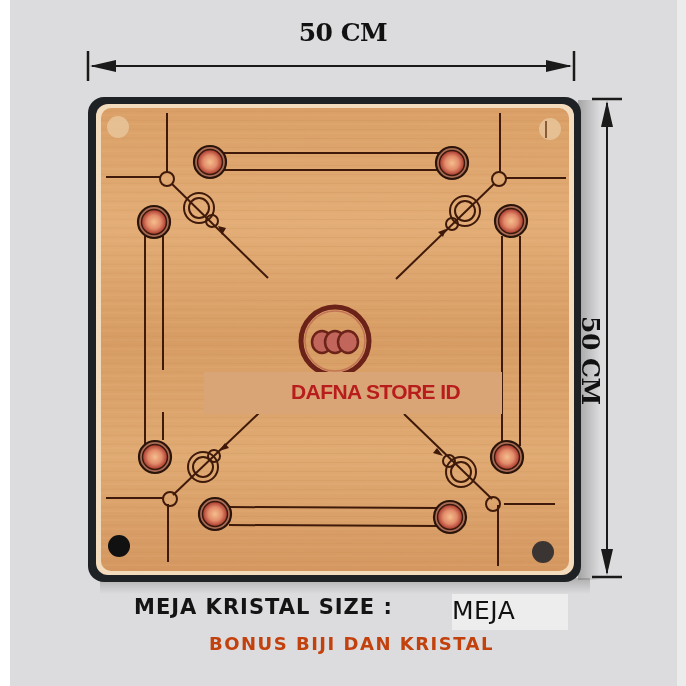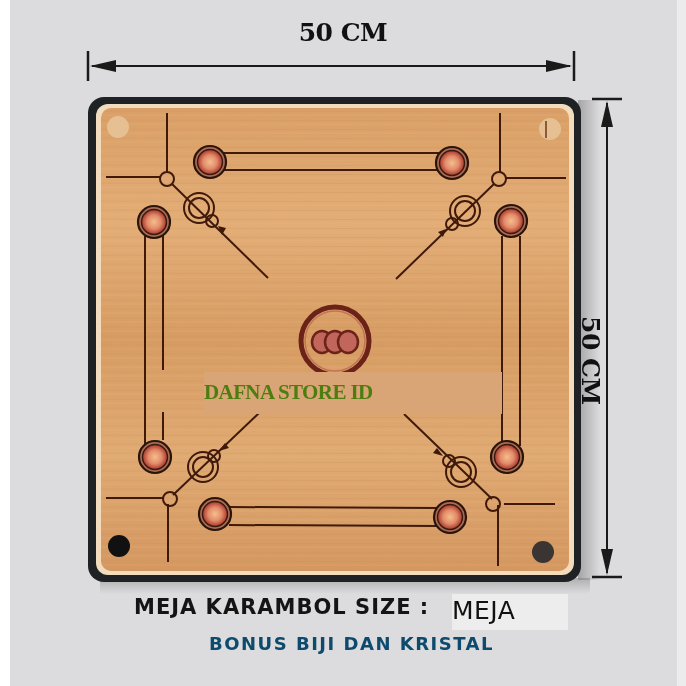--- a/index.html
+++ b/index.html
@@ -29,41 +29,41 @@
     }
     .shadow-bottom {
       position: absolute; left: 100px; top: 578px; width: 490px; height: 16px;
       background: linear-gradient(to bottom, rgba(120,120,120,0.45), rgba(220,219,221,0));
     }
     .brand-band {
       position: absolute; left: 204px; top: 372px; width: 298px; height: 42px;
       background: #d9a577;
     }
     .brand-text {
-      position: absolute; left: 204px; top: 375px; width: 256px; text-align: left;
-      font-family: Liberation Serif, serif; font-weight: bold; font-size: 21px;
-      color: #4d7c0f; letter-spacing: -0.6px; line-height: 34px;
+      position: absolute; left: 204px; top: 375px; width: 256px; text-align: right;
+      font-family: Liberation Sans, sans-serif; font-weight: bold; font-size: 21px;
+      color: #b91c1c; letter-spacing: -0.6px; line-height: 34px;
     }
     .caption-1 {
       position: absolute; left: 134px; top: 595px;
       font-family: "DejaVu Sans", sans-serif; font-weight: bold; font-size: 21px;
       color: #141414; letter-spacing: 1px; white-space: nowrap;
     }
     .mini-box {
       position: absolute; left: 452px; top: 594px; width: 116px; height: 36px; background: #ededee;
     }
     .mini-text {
       position: absolute; left: 452px; top: 596px;
       font-family: "DejaVu Sans", sans-serif; font-size: 25px; color: #111; letter-spacing: 0.5px;
     }
     .caption-2 {
       position: absolute; left: 0; width: 673px; top: 633px; padding-left: 30px; box-sizing: border-box;
       text-align: center;
       font-family: "DejaVu Sans", sans-serif; font-weight: bold; font-size: 18px;
-      color: #0c4a6e; letter-spacing: 1.5px; white-space: nowrap;
+      color: #c2410c; letter-spacing: 1.5px; white-space: nowrap;
     }
   </style>
 </head>
 <body>
 
 <div class="edge-left"></div>
 <div class="edge-right"></div>
 
 <div class="dim-top-label">50 CM</div>
 
@@ -200,16 +200,16 @@
     <ellipse cx="335" cy="342" rx="10" ry="11" fill="#c2665b" stroke="#6b2218" stroke-width="2.5"></ellipse>
     <ellipse cx="348" cy="342" rx="10" ry="11" fill="#c2665b" stroke="#6b2218" stroke-width="2.5"></ellipse>
   </g>
 </svg>
 
 <div class="brand-band"></div>
 <div class="brand-text">DAFNA STORE ID</div>
 
 <div class="dim-right-label">50 CM</div>
 
-<div class="caption-1">MEJA KARAMBOL SIZE :</div>
+<div class="caption-1">MEJA KRISTAL SIZE :</div>
 <div class="mini-box"></div>
 <div class="mini-text">MEJA</div>
 <div class="caption-2">BONUS BIJI DAN KRISTAL</div>
 
 </body></html>

